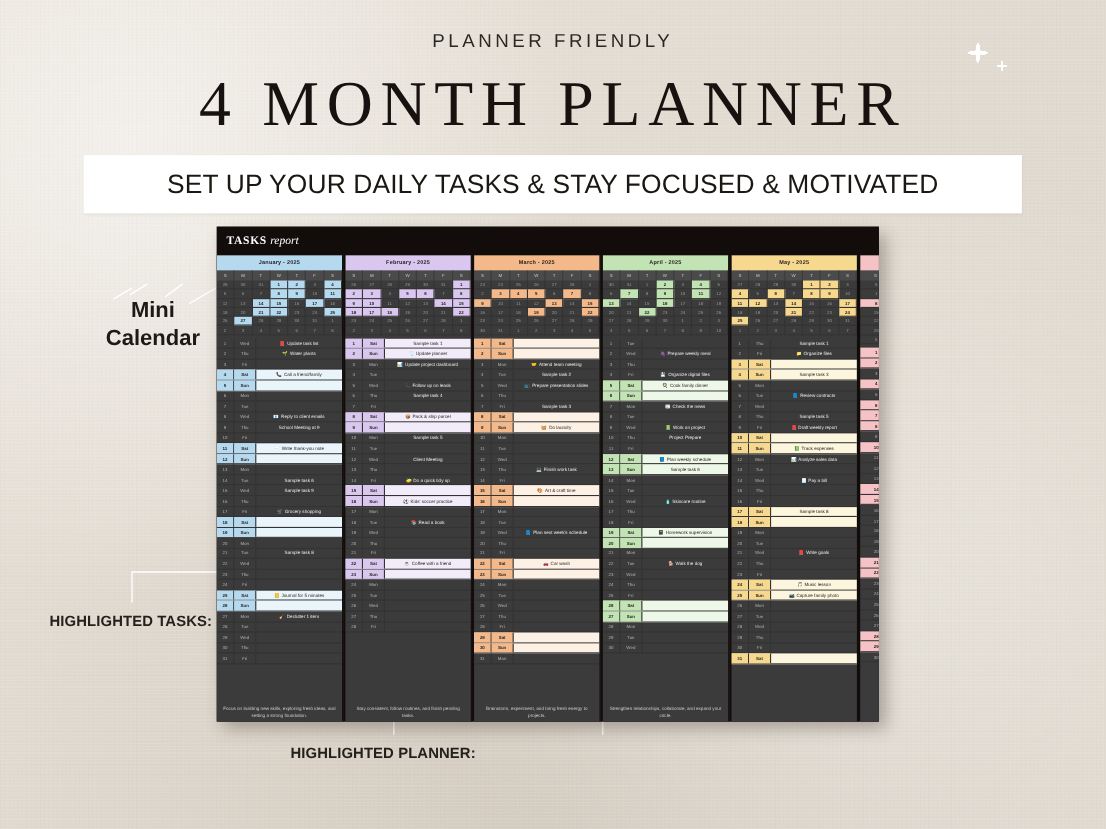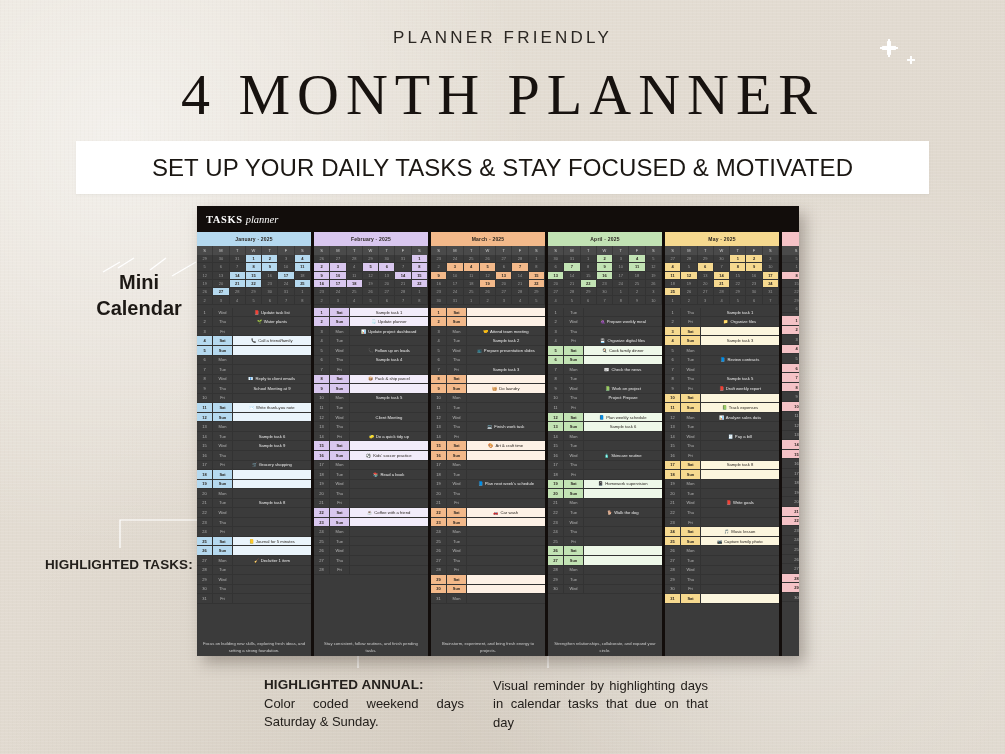--- a/index.html
+++ b/index.html
@@ -186,21 +186,21 @@
   <path d="M120 548 L120 520 L199 520" stroke="#fff" stroke-width="1.2" fill="none"></path>
   <path d="M358 668 L358 540" stroke="#fff" stroke-width="1.2" fill="none"></path>
   <path d="M548 668 L548 520" stroke="#fff" stroke-width="1.2" fill="none"></path>
 </svg>
 
 <div class="mini-label">Mini<br>Calendar</div>
 
 <div class="board">
   <div class="board-title">
     <span class="b1">TASKS</span>
-    <span class="b2">planner</span>
+    <span class="b2">report</span>
   </div>
   <div class="months" id="months">
       <div class="mcol">
         <div class="mhead" style="background: rgb(181, 217, 239);">January - 2025</div>
         <div class="dow">
           <div>S</div>
           <div>M</div>
           <div>T</div>
           <div>W</div>
           <div>T</div>
@@ -1299,18 +1299,16 @@
           <div class="pdrow">30</div>
         </div>
       </div>
     </div>
 </div>
 
 <div class="callout co-dates">
   <div class="ctitle">HIGHLIGHTED TASKS:</div>
 </div>
 <div class="callout co-wknd">
-  <div class="ctitle">HIGHLIGHTED ANNUAL:</div>
-  <div class="cbody">Color coded weekend days Saturday &amp; Sunday.</div>
+  <div class="ctitle">HIGHLIGHTED PLANNER:</div>
 </div>
 <div class="callout co-vis">
-  <div class="cbody">Visual reminder by highlighting days in calendar tasks that due on that day</div>
 </div>
 
 </body></html>

